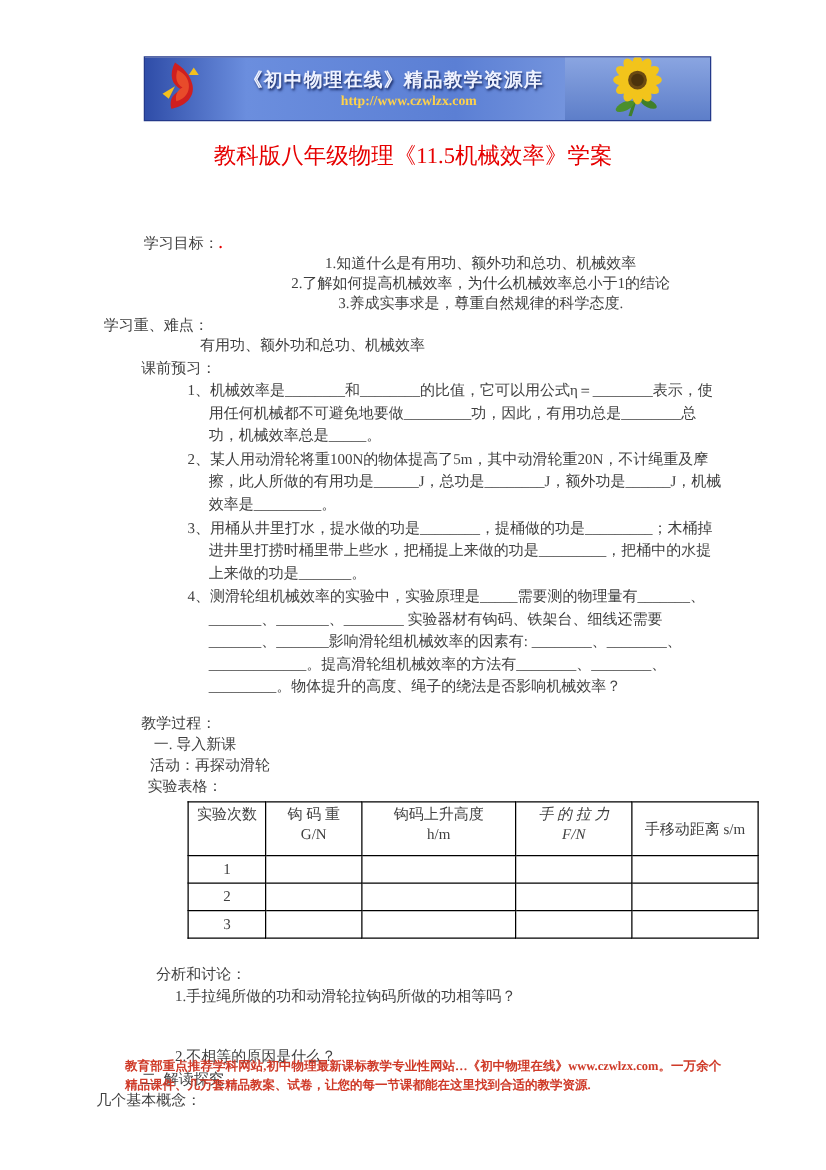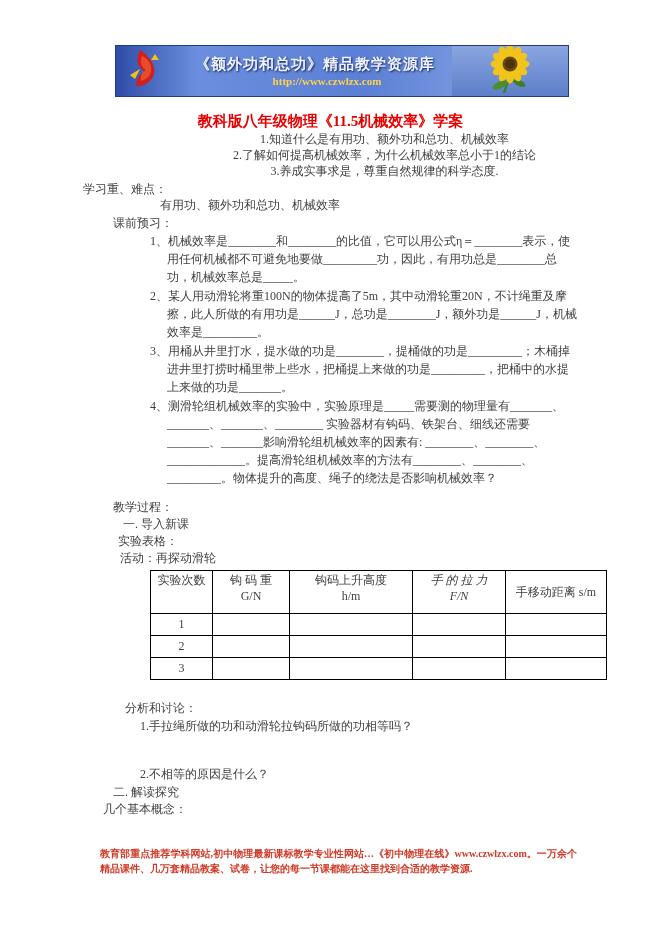--- a/index.html
+++ b/index.html
@@ -25,21 +25,21 @@
   }
   .site-url { color:#ffd24a; font-size:11px; font-weight:bold; margin-top:1px;padding-left:24px; }
   .sunflower-box {
     width:116px; display:flex; align-items:center; justify-content:center;
     background:linear-gradient(180deg,#8aa5e1,#5d7ec9);
   }
 
   
   .doc-title {
     margin-top:112px; text-align:center;
-    color:#e60000; font-weight:bold; font-size:15px;
+    color:#e60000; font-weight:normal; font-size:18px;
   }
   .line { line-height:16px; }
   .h-goals   { margin-top:50px; margin-left:115px; }
   .red-dot   { color:#e60000; font-weight:bold; }
   .goal-item { margin-left:108px;text-align:center; }
   .h-key     { margin-left:83px; margin-top:2px; }
   .key-text  { margin-left:160px; }
   .h-preview { margin-left:113px; margin-top:2px; }
   .pitem {
     margin-left:150px; margin-right:84px; line-height:18px;
@@ -64,21 +64,21 @@
   table.exp th.c3 { width:116px; }
   table.exp th.c4 { width:86px;font-style:italic; }
   table.exp th.c5 { width:94px; vertical-align:middle; text-align:center; }
   table.exp td { height:19px; }
   table.exp td.num { text-align:center; }
 
   .h-analysis { margin-left:125px; margin-top:20px; }
   .a-item1    { margin-left:140px; margin-top:2px; }
   .a-item2    { margin-left:140px; margin-top:32px; }
   .h-sec2     { margin-left:113px; margin-top:2px; }
-  .concepts   { margin-left:103px; margin-top:1px; }
+  .concepts   { margin-left:77px; margin-top:1px; }
 
   .footer {
     position:absolute; left:100px; right:84px; top:846px;
     color:#cf3a28; font-size:10px; font-weight:bold; line-height:15px;
     text-align:justify;
   }
 </style>
 </head>
 <body>
 
@@ -89,21 +89,21 @@
       <span>
         <svg width="44" height="42" viewBox="0 0 44 42">
           <polygon points="5,27 15,21 10,31" fill="#f4c01d"></polygon>
           <polygon points="30,6 34,12 26,12" fill="#f4c01d"></polygon>
           <path d="M15 2 C10 12 12 20 21 24 C14 26 10 31 12 39 C23 37 31 30 29 20 C27 11 21 6 15 2 Z" fill="#cf1f1f"></path>
           <path d="M17 8 C15 14 16 19 21 22 C17 24 15 28 16 33 C23 31 27 26 26 19 C25 13 21 10 17 8 Z" fill="#e84b2a"></path>
         </svg>
       </span>
     </div>
     <div class="banner-mid">
-      <div class="site-title">《额外功和总功》精品教学资源库</div>
+      <div class="site-title">《初中物理在线》精品教学资源库</div>
       <div class="site-url">http://www.czwlzx.com</div>
     </div>
     <div class="sunflower-box">
       <span>
         <svg width="62" height="48" viewBox="0 0 62 48">
           <path d="M31 28 C29 36 27 42 25 48" stroke="#3f7f2a" stroke-width="2.5" fill="none"></path>
           <ellipse cx="21" cy="40" rx="8" ry="3.5" fill="#4a8f2e" transform="rotate(-25 21 40)"></ellipse>
           <ellipse cx="40" cy="38" rx="7" ry="3" fill="#3f7f2a" transform="rotate(25 40 38)"></ellipse>
           <g transform="translate(31,19)">
             <ellipse cx="0" cy="-11" rx="4.5" ry="8.5" fill="#f2c41b"></ellipse>
@@ -121,20 +121,23 @@
             <circle r="7.5" fill="#6b4a12"></circle>
             <circle r="5" fill="#4c330c"></circle>
           </g>
         </svg>
       </span>
     </div>
   </div>
 
   <div class="doc-title">教科版八年级物理《11.5机械效率》学案</div>
 
+  <div class="line h-goals">
+    <span>学习目标：</span><span class="red-dot">.</span>
+  </div>
   <div class="line goal-item">1.知道什么是有用功、额外功和总功、机械效率</div>
   <div class="line goal-item">2.了解如何提高机械效率，为什么机械效率总小于1的结论</div>
   <div class="line goal-item">3.养成实事求是，尊重自然规律的科学态度.</div>
 
   <div class="line h-key">学习重、难点：</div>
   <div class="line key-text">有用功、额外功和总功、机械效率</div>
 
   <div class="line h-preview">课前预习：</div>
   <div class="pitem">
     <span>1、</span><span>机械效率是________和________的比值，它可以用公式η＝________表示，使用任何机械都不可避免地要做_________功，因此，有用功总是________总功，机械效率总是_____。</span>
@@ -144,22 +147,22 @@
   </div>
   <div class="pitem">
     <span>3、</span><span>用桶从井里打水，提水做的功是________，提桶做的功是_________；木桶掉进井里打捞时桶里带上些水，把桶提上来做的功是_________，把桶中的水提上来做的功是_______。</span>
   </div>
   <div class="pitem">
     <span>4、</span><span>测滑轮组机械效率的实验中，实验原理是_____需要测的物理量有_______、_______、_______、________  实验器材有钩码、铁架台、细线还需要_______、_______影响滑轮组机械效率的因素有: ________、________、_____________。提高滑轮组机械效率的方法有________、________、_________。物体提升的高度、绳子的绕法是否影响机械效率？</span>
   </div>
 
   <div class="line h-process">教学过程：</div>
   <div class="line process-1">一. 导入新课</div>
+  <div class="line activity">活动：再探动滑轮</div>
   <div class="line tbl-cap">实验表格：</div>
-  <div class="line activity">活动：再探动滑轮</div>
 
   <table class="exp">
     <tbody>
         <tr>
       <th class="c1">
         <div>实验次数</div>
             <div></div>
       </th>
       <th class="c2">
         <div>钩 码 重</div>

